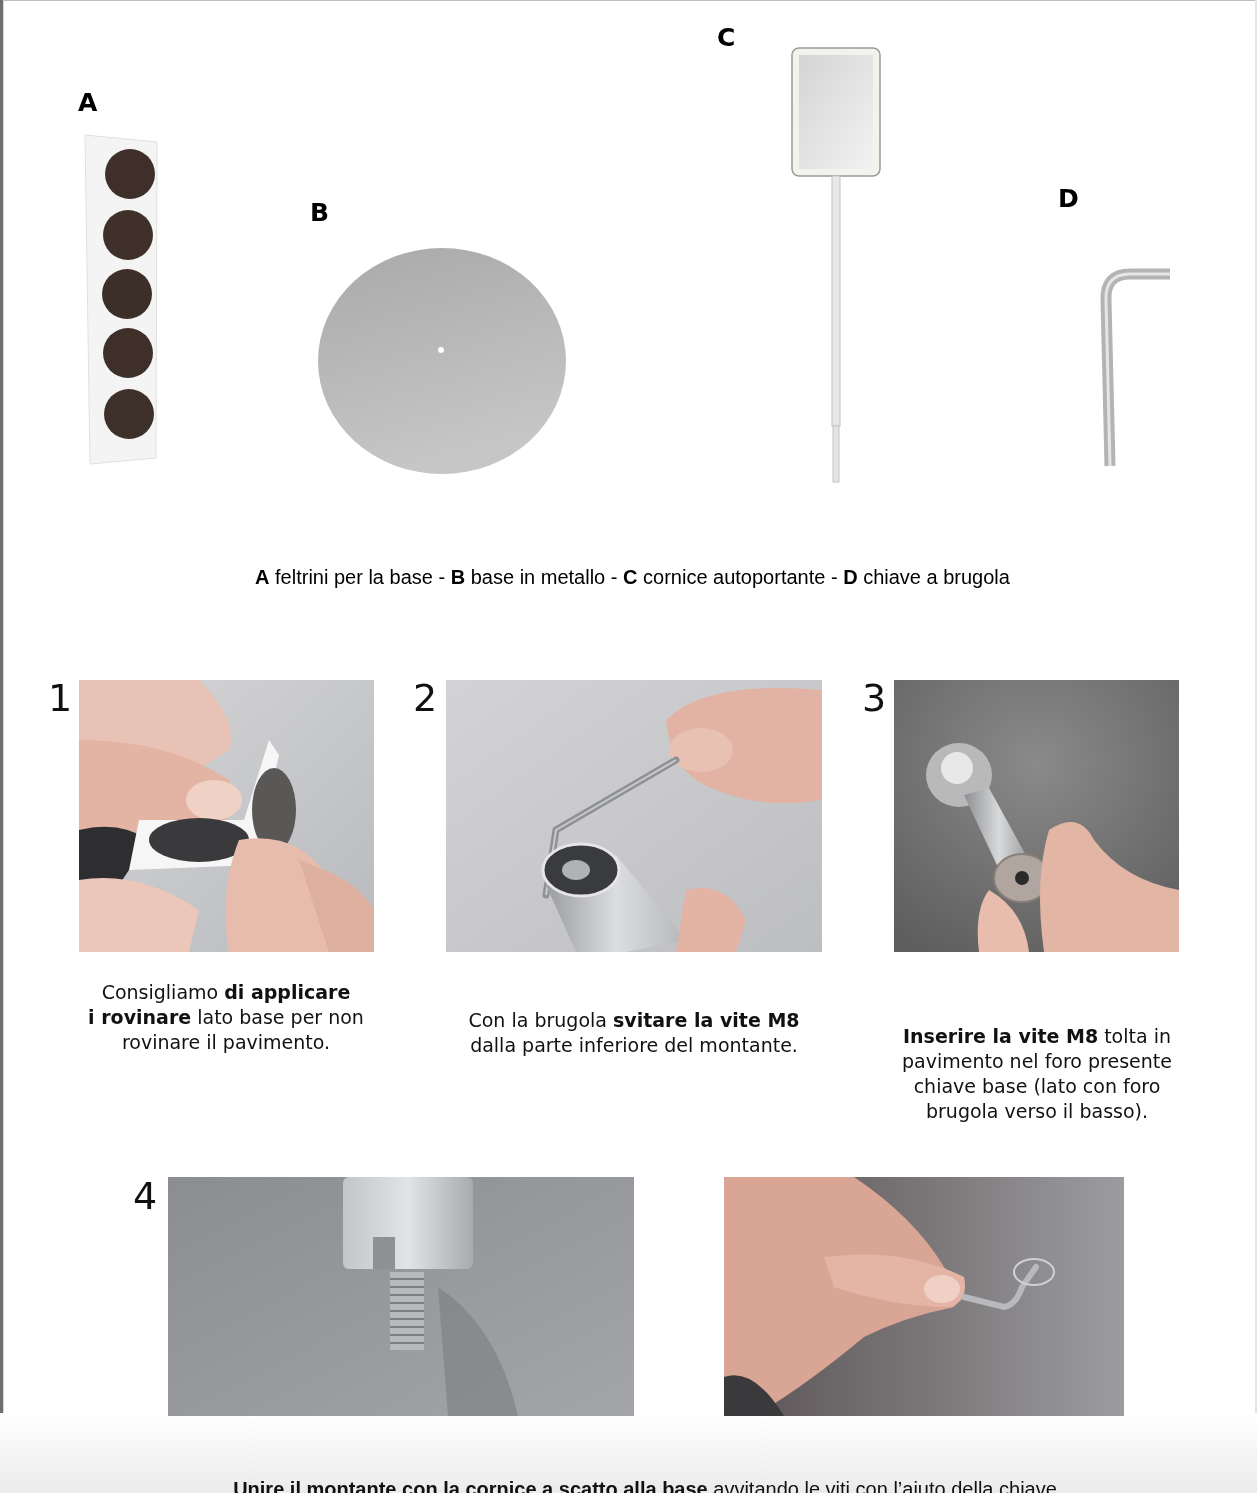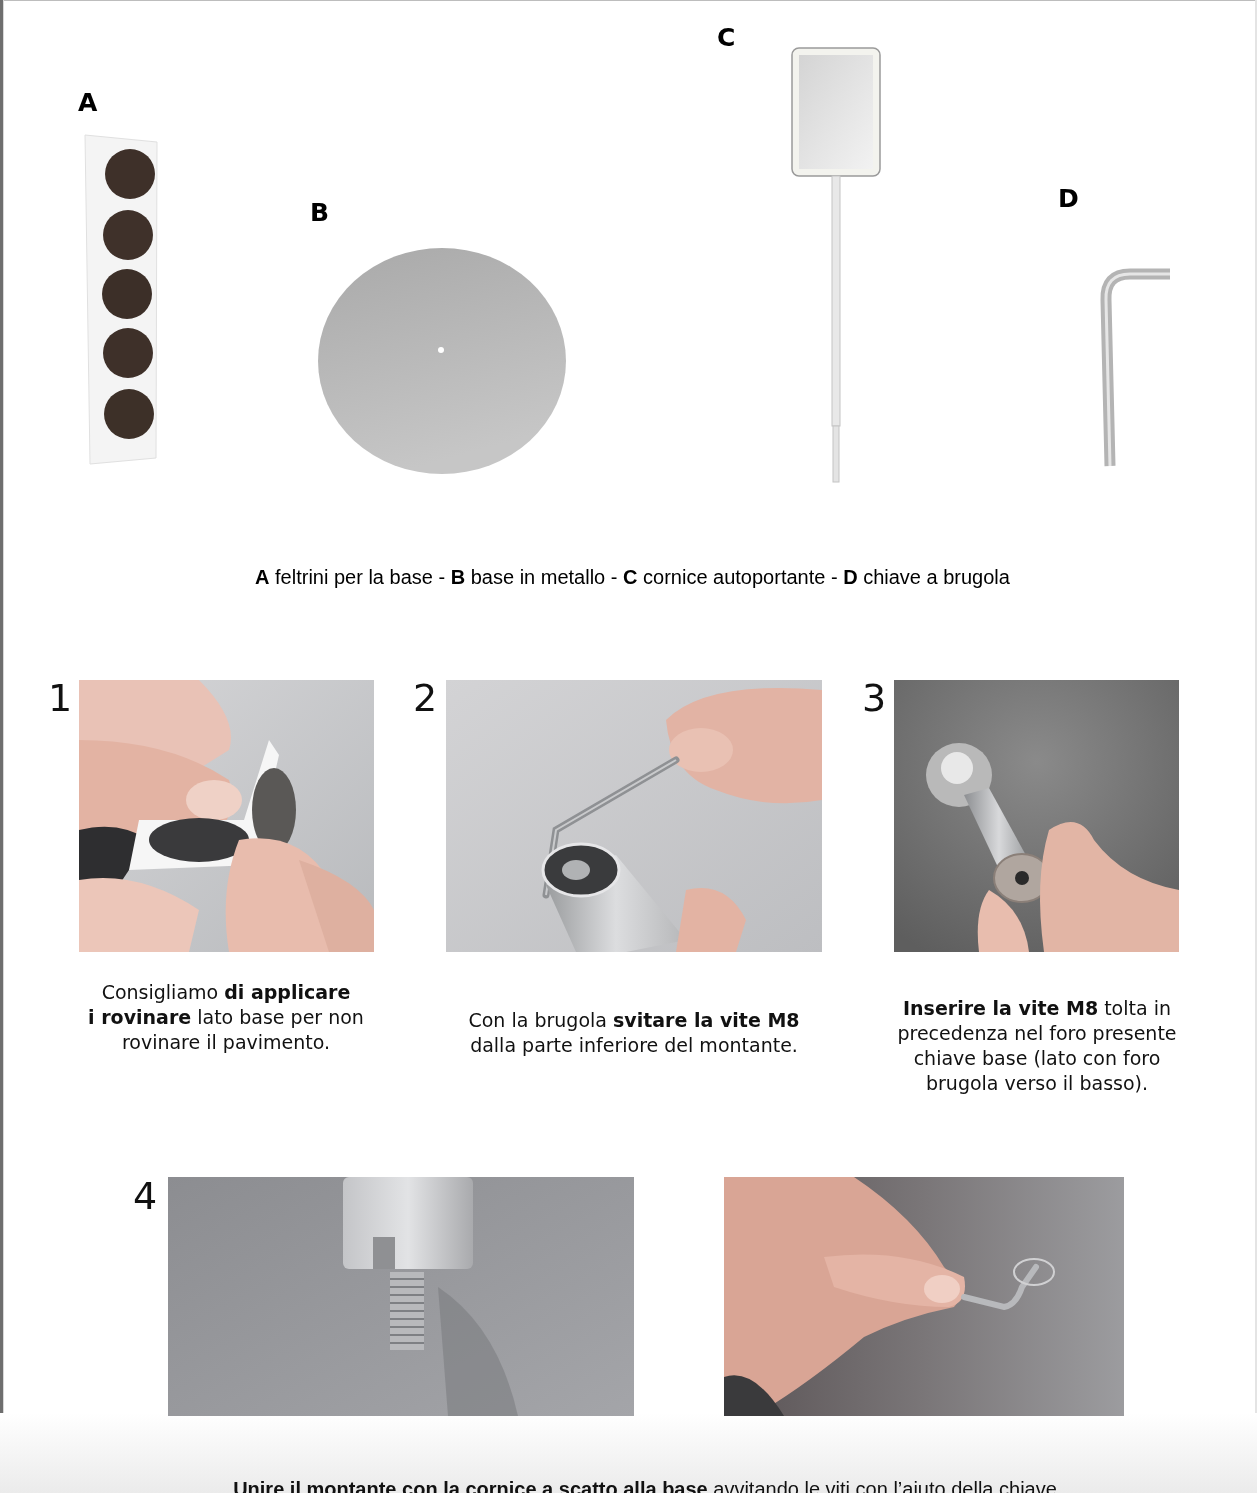--- a/index.html
+++ b/index.html
@@ -160,23 +160,23 @@
   </defs>
   <rect width="285" height="272" fill="url(#bg3)"></rect>
   <ellipse cx="65" cy="95" rx="33" ry="32" fill="#b9b9b9"></ellipse>
   <circle cx="63" cy="88" r="16" fill="#e8e8e8"></circle>
   <polygon points="70,115 95,108 140,190 110,200" fill="url(#screw3)"></polygon>
   <ellipse cx="128" cy="198" rx="28" ry="24" fill="#b0a69f" stroke="#8a7f78" stroke-width="2"></ellipse>
   <circle cx="128" cy="198" r="7" fill="#2a2a2a"></circle>
   <path d="M155 150 Q185 130 200 160 Q230 200 285 210 L285 272 L150 272 Q140 200 155 150 Z" fill="#e2b5a5"></path>
   <path d="M95 210 Q130 230 135 272 L85 272 Q80 230 95 210 Z" fill="#e8bdae"></path>
 </svg>
-<div class="caption" style="left:880px; top:996px; width:314px;">
+<div class="caption" style="left:880px; top:1024px; width:314px;">
   <b>Inserire la vite M8</b><span> tolta in</span><br>
-  <span>precedenza nel foro presente</span><br>
+  <span>pavimento nel foro presente</span><br>
   <span>chiave base (lato con foro</span><br>
   <span>brugola verso il basso).</span>
 </div>
 
 <div class="step-num" style="left:133px; top:1177px;">4</div>
 <svg class="photo" style="left:168px; top:1177px;" width="466" height="239" viewBox="0 0 466 239">
   <defs>
     <linearGradient id="bg4" x1="0" y1="0" x2="1" y2="1">
       <stop offset="0" stop-color="#8c8d91"></stop>
       <stop offset="1" stop-color="#a4a5a9"></stop>

